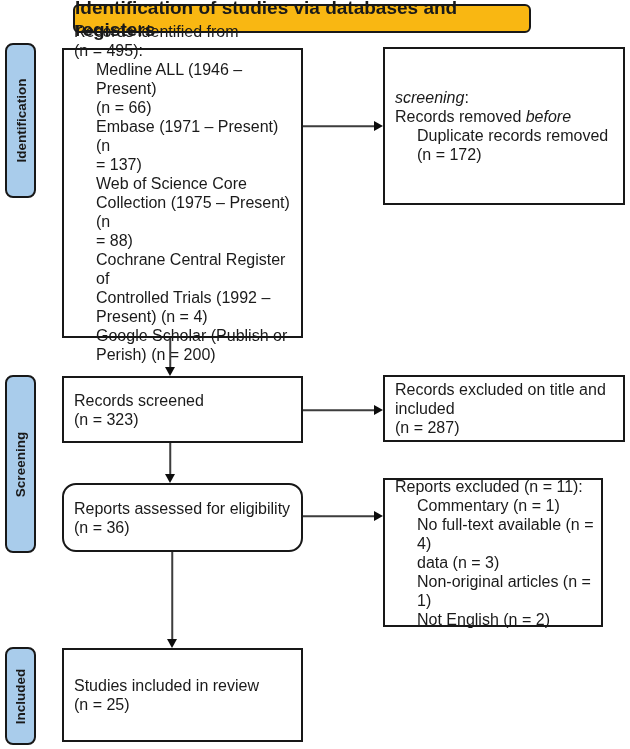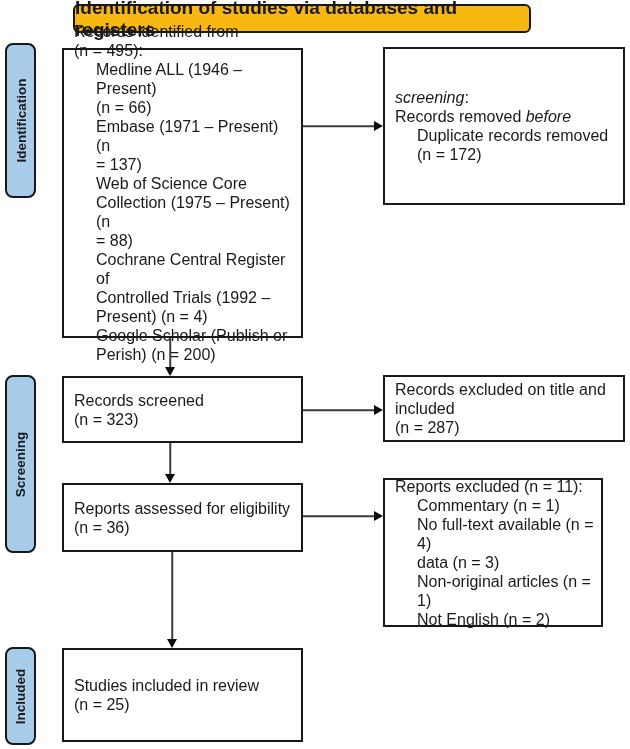--- a/index.html
+++ b/index.html
@@ -34,21 +34,21 @@
     box-sizing:border-box;display:flex;align-items:center;
     font-size:16px;line-height:19px;
   }
   .pbox .inner{padding:2px 6px 2px 10px;width:100%;}
   .indent{padding-left:22px;}
   .it{font-style:italic;}
   #box-identified{left:62px;top:48px;width:241px;height:290px;}
   #box-removed{left:383px;top:47px;width:242px;height:158px;}
   #box-screened{left:62px;top:376px;width:241px;height:67px;}
   #box-excluded-ta{left:383px;top:375px;width:242px;height:67px;}
-  #box-assessed{left:62px;top:483px;width:241px;height:69px;}
+  #box-assessed{left:62px;top:483px;width:241px;height:69px;border-radius:14px;}
   #box-reports-excluded{left:383px;top:478px;width:220px;height:149px;}
   #box-included{left:62px;top:648px;width:241px;height:94px;}
 
   .arrow{position:absolute;}
   .arrow .line{position:absolute;background:#3d3d3d;}
   .arrow-v{width:12px;}
   .arrow-v .line{left:50%;top:0;bottom:7px;width:1.5px;transform:translateX(-50%);}
   .arrow-v .head{
     position:absolute;bottom:0;left:50%;transform:translateX(-50%);
     width:0;height:0;border-left:5px solid transparent;border-right:5px solid transparent;

